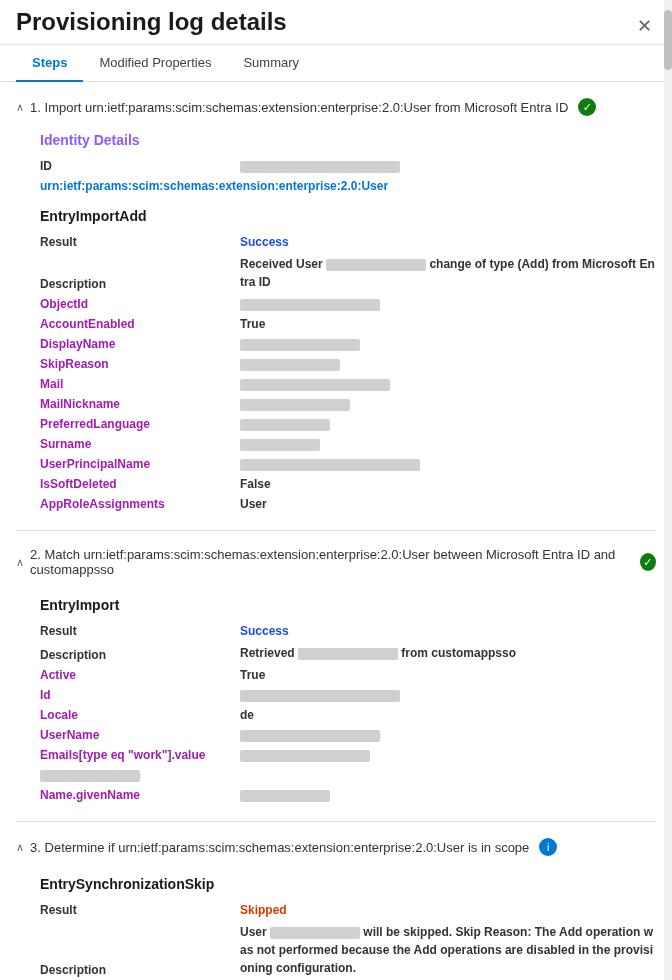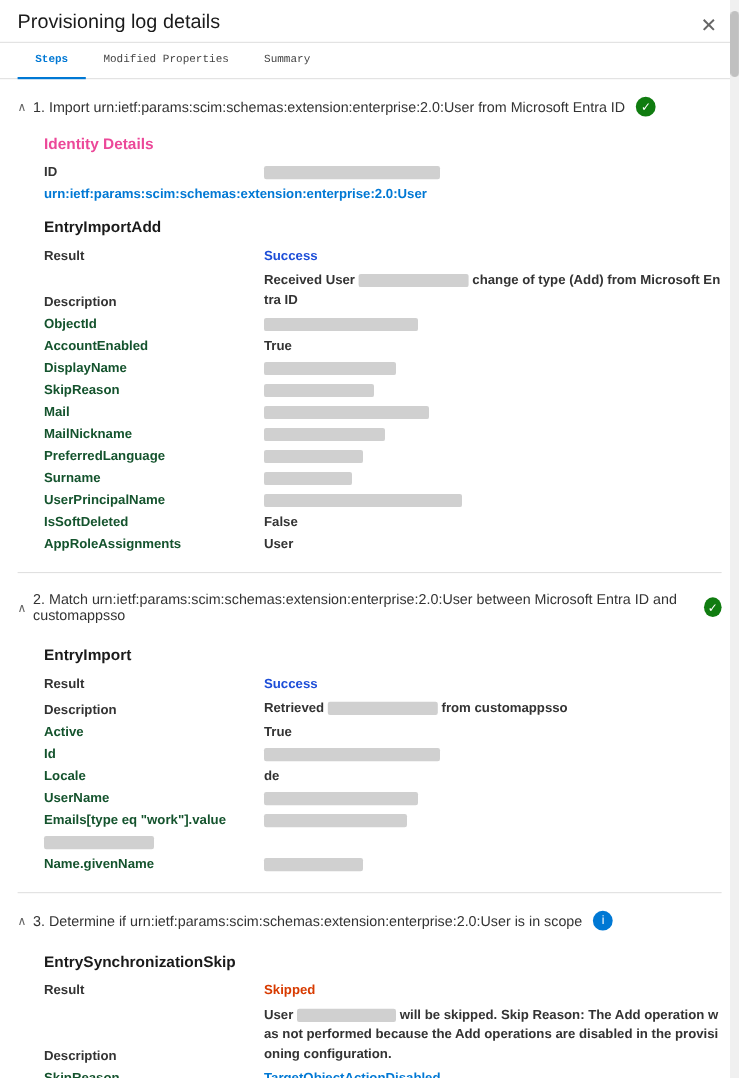--- a/index.html
+++ b/index.html
@@ -13,22 +13,22 @@
       overflow-x: hidden;
     }
     .page-header {
       padding: 8px 16px 0 16px;
       display: flex;
       align-items: center;
       justify-content: space-between;
       border-bottom: 1px solid #e0e0e0;
     }
     .page-title {
-      font-size: 18px;
-      font-weight: 400;
+      font-size: 24px;
+      font-weight: 700;
       color: #1a1a1a;
       padding-bottom: 8px;
       text-align: right;
     }
     .close-btn {
       font-size: 18px;
       color: #666;
       cursor: pointer;
       padding: 4px;
     }
@@ -36,24 +36,23 @@
       display: flex;
       gap: 0;
       padding: 0 16px;
       border-bottom: 1px solid #e0e0e0;
       margin-bottom: 0;
     }
     .tab {
       padding: 10px 16px;
       cursor: pointer;
       color: #444;
-      font-size: 10px;
+      font-size: 13px;
       border-bottom: 2px solid transparent;
       margin-bottom: -1px;
-      font-family: Liberation Mono, monospace;
     }
     .tab.active {
       color: #0078d4;
       border-bottom: 2px solid #0078d4;
       font-weight: 600;
     }
     .content {
       padding: 8px 16px;
     }
     .section {
@@ -107,21 +106,21 @@
     }
     .field-row {
       display: flex;
       padding: 3px 0;
       align-items: flex-end;
       font-weight: bold;
     }
     .field-label {
       width: 200px;
       min-width: 200px;
-      color: #14532d;
+      color: #a21caf;
       font-size: 12px;
     }
     .field-label.dark {
       color: #333;
     }
     .field-value {
       flex: 1;
       color: #333;
       font-size: 12px;
       word-break: break-all;
@@ -143,21 +142,21 @@
     .divider {
       border: none;
       border-top: 1px solid #e0e0e0;
       margin: 8px 0;
     }
     .success-text { color: #1d4ed8; }
     .blue-link { color: #0078d4; }
     .identity-title {
       font-size: 14px;
       font-weight: 600;
-      color: #ec4899;
+      color: #8b5cf6;
       margin-bottom: 8px;
       margin-top: 8px;
     }
     .desc-text {
       font-size: 12px;
       color: #333;
       line-height: 1.5;
     }
     .scrollbar-track {
       position: fixed;

